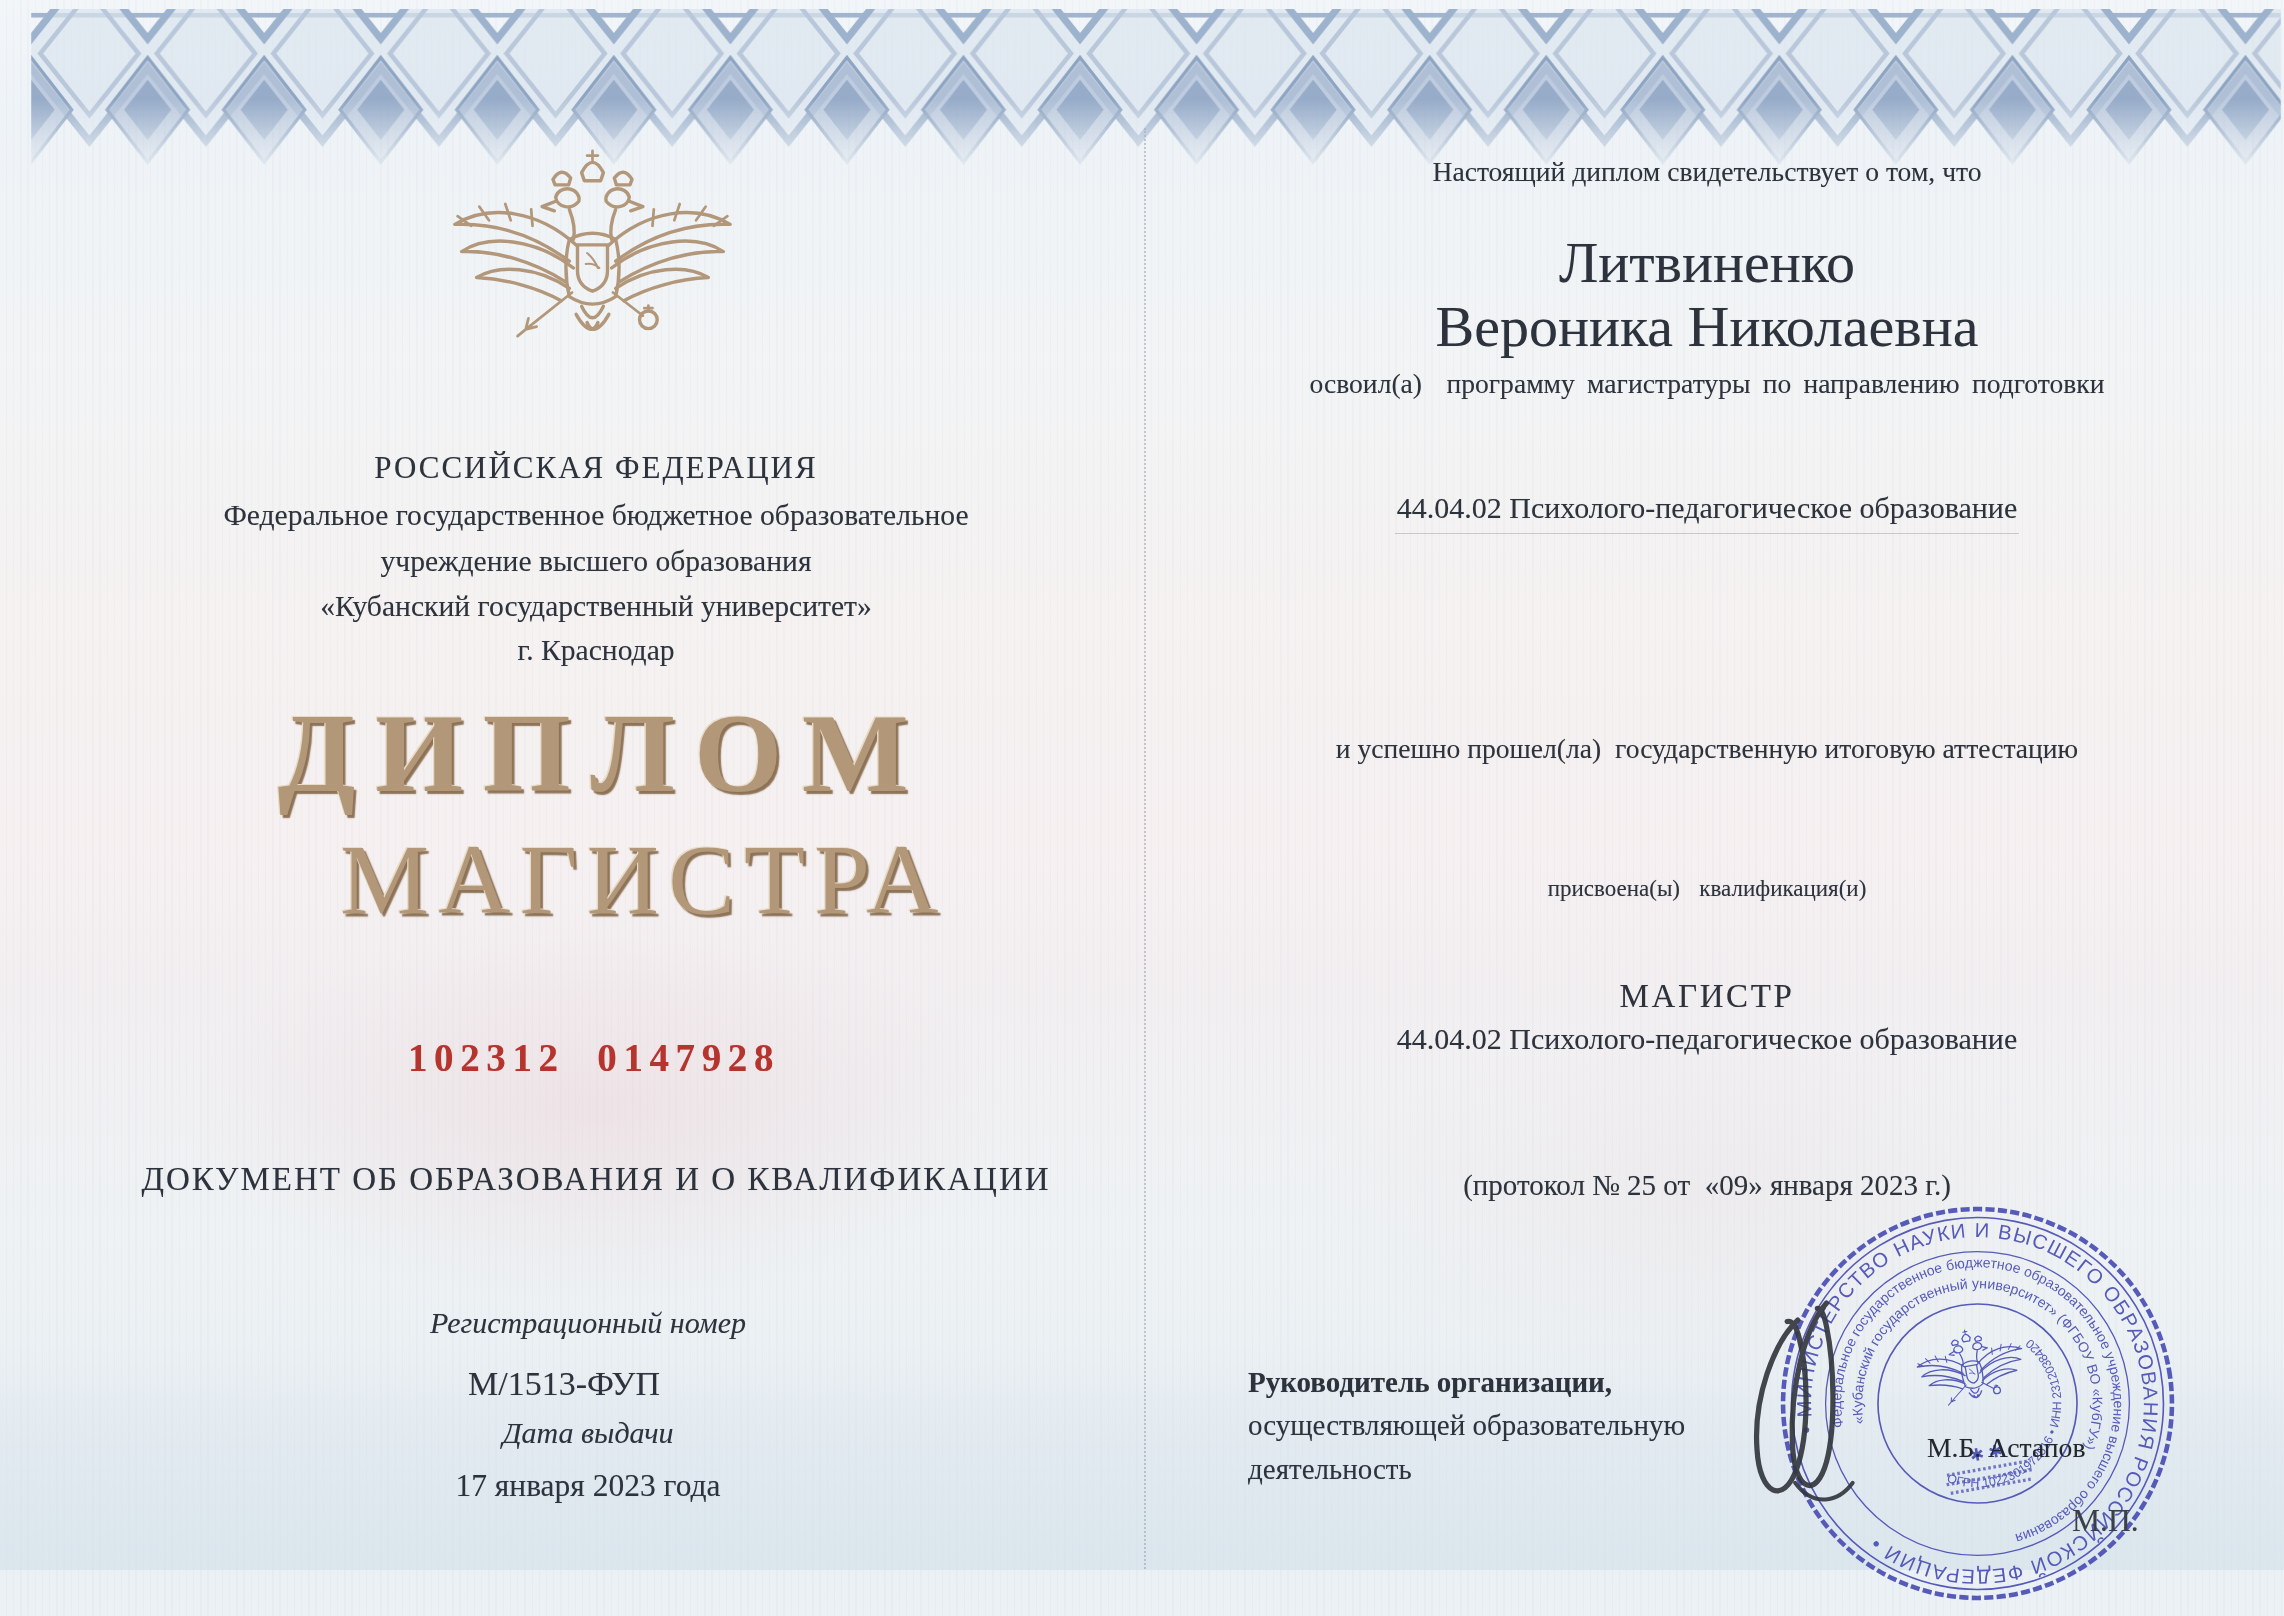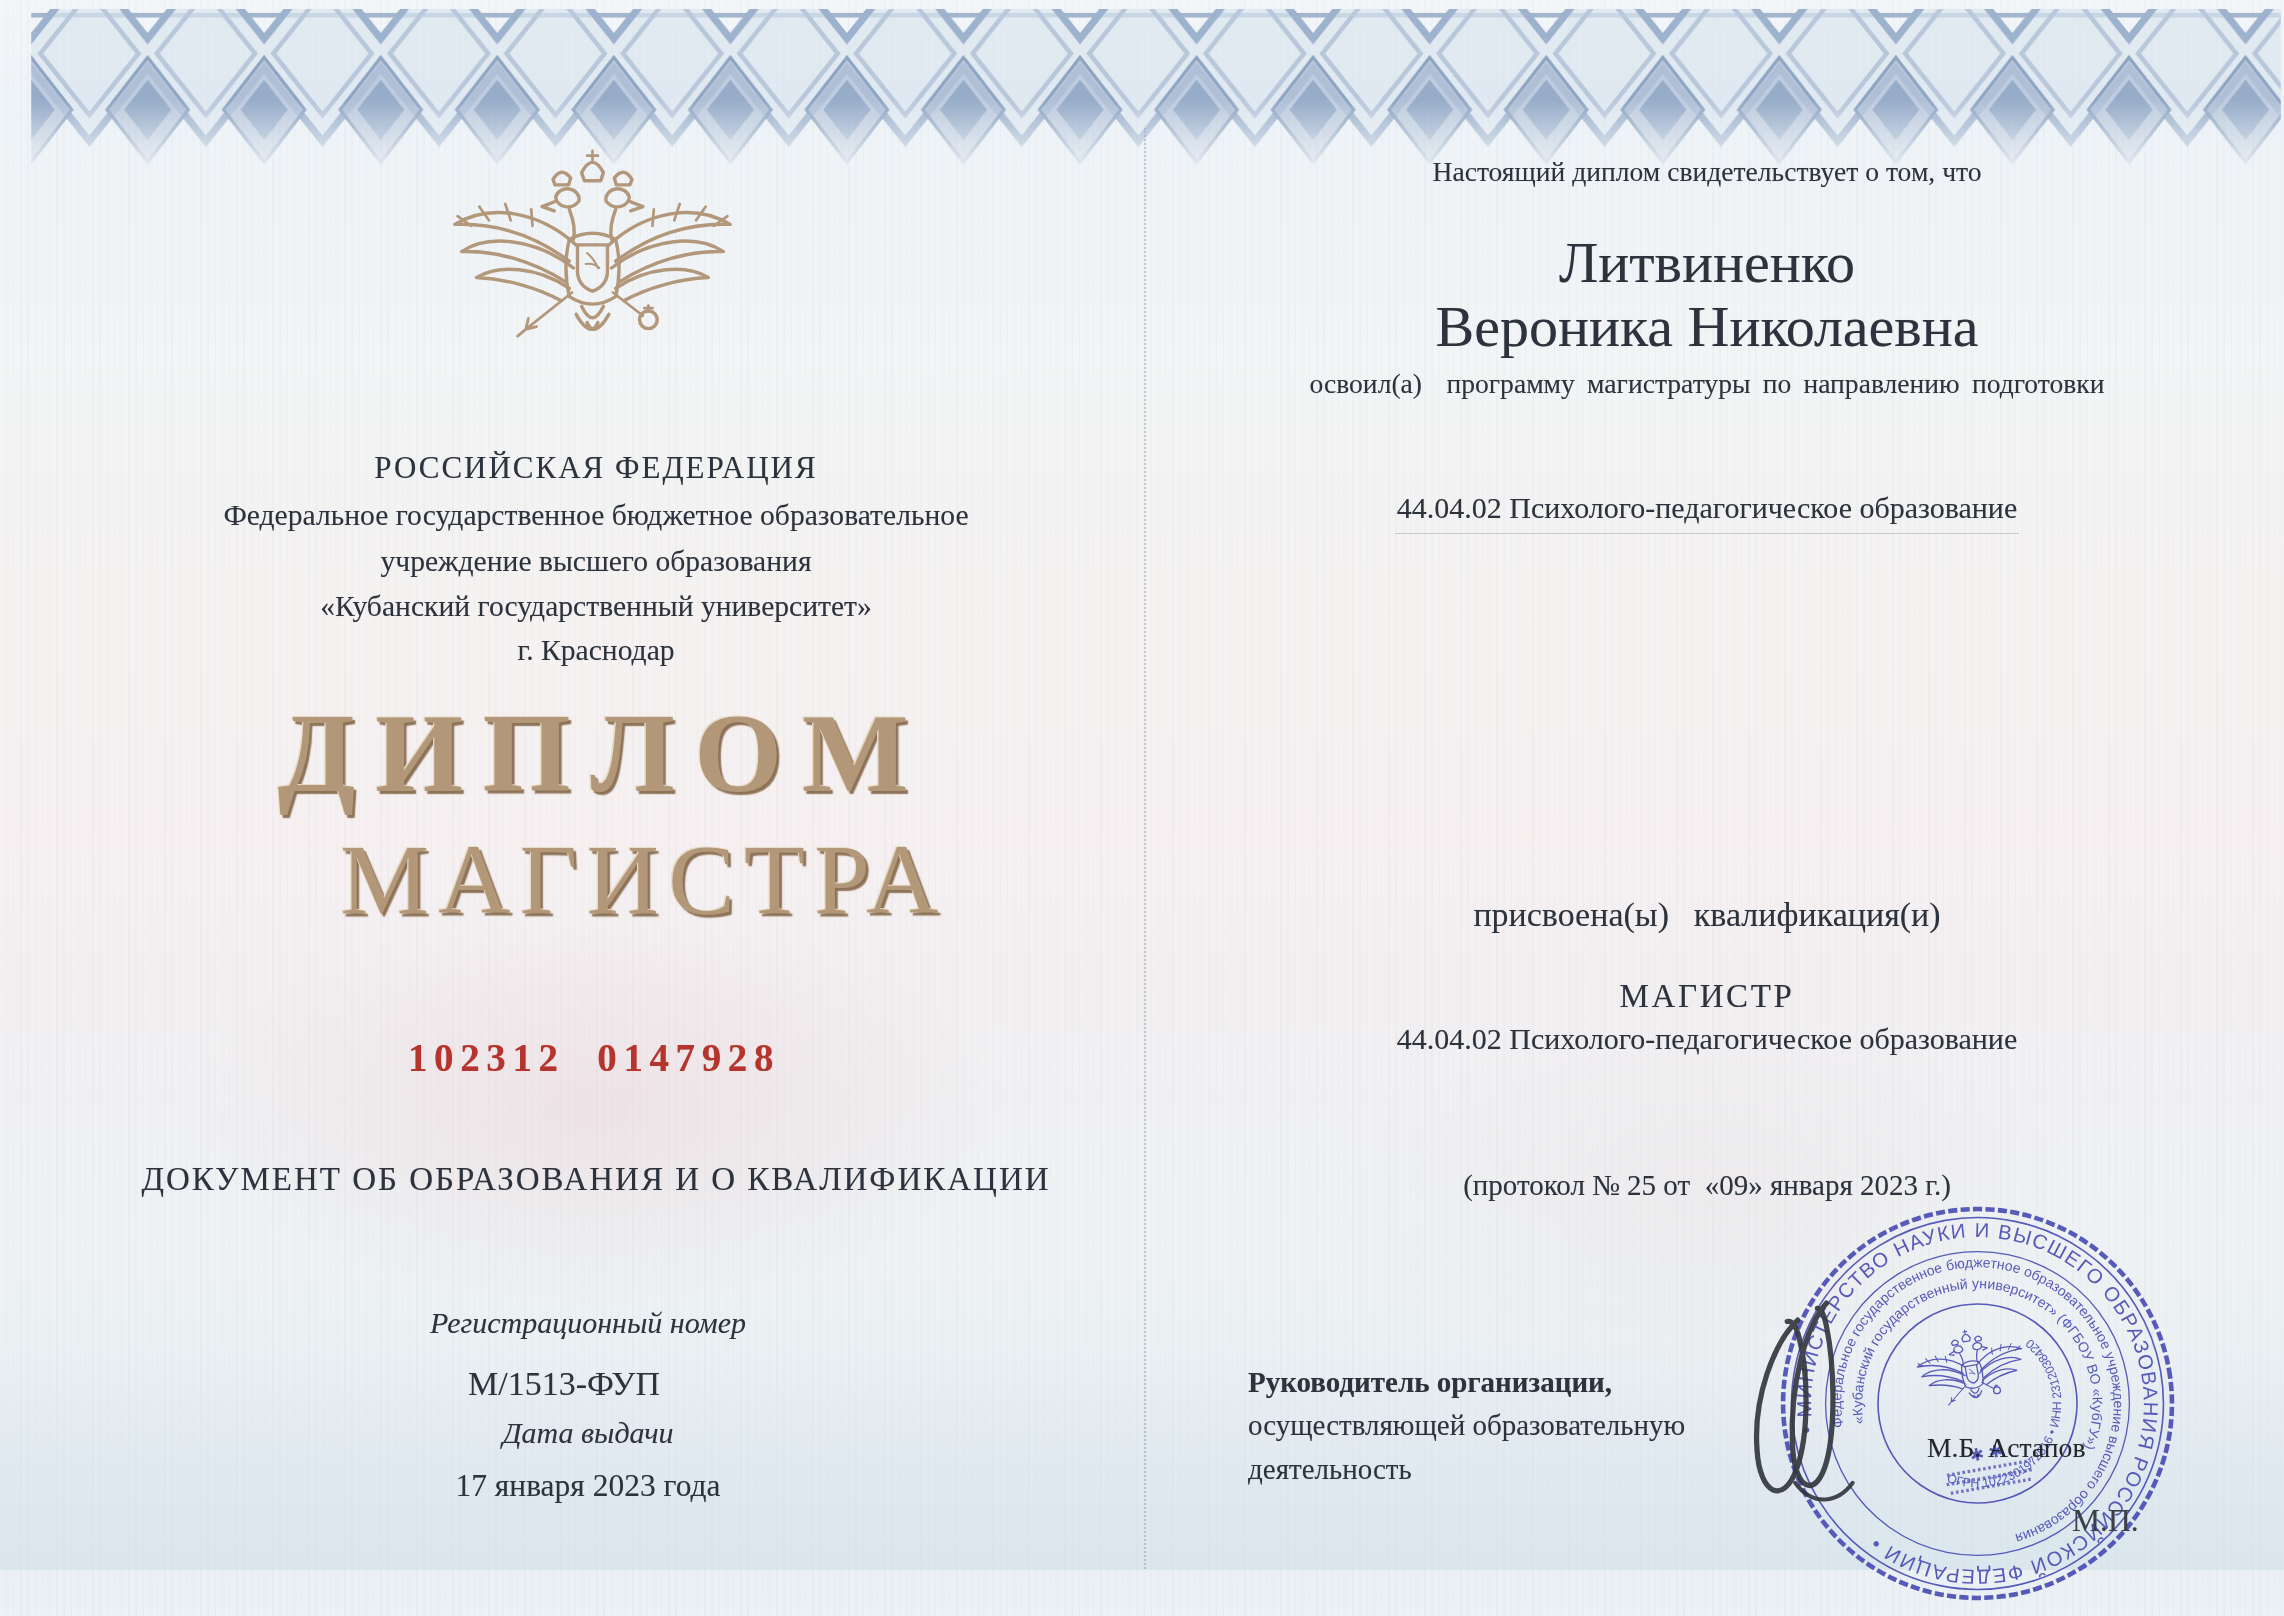--- a/index.html
+++ b/index.html
@@ -44,21 +44,21 @@
 
   #intro          {left:1707px; top:156px;  font-size:27.6px;}
   #surname        {left:1707px; top:229px;  font-size:58px;}
   #fullname       {left:1707px; top:293px;  font-size:58px;}
   #program        {left:1707px; top:368px;  font-size:27.6px; word-spacing:5.3px;}
   #specialty      {left:1707px; top:491px;  font-size:30px;}
   .spec-underline {position:absolute;left:1707px;top:533px;width:624px;height:0;
                    transform:translateX(-50%);border-bottom:1.3px solid rgba(95,105,120,0.30);}
   #attestation    {left:1707px; top:733px; font-size:27.6px;}
   #comm1          {left:1707px; top:831px; font-size:27.6px;}
-  #comm2          {left:1707px; top:876px; font-size:34px; word-spacing:3.9px;margin-top:20px;}
+  #comm2          {left:1707px; top:876px; font-size:23px; word-spacing:3.9px;}
   #qualification  {left:1707px; top:978px; font-size:33px; letter-spacing:2.6px;}
   #spec2          {left:1707px; top:1022px; font-size:30px;}
   #protocol       {left:1707px; top:1169px; font-size:29px;}
   #head1          {left:1248px; top:1366px; font-size:29px;font-weight:bold;}
   #head2          {left:1248px; top:1409px; font-size:29px;}
   #head3          {left:1248px; top:1453px; font-size:29px;}
   #head-name      {left:1927px; top:1432px; font-size:27.6px; color:#23272e; z-index:6;}
   #seal-abbr      {left:2072px; top:1503px; font-size:31.5px; color:#3a3f48; z-index:6;}
 
   .emblem{left:435px;top:144px;width:315px;height:293px;color:#b2977a;z-index:2;}
@@ -148,20 +148,21 @@
   <div class="t" id="reg-value">М/1513-ФУП</div>
   <div class="t it" id="date-label">Дата выдачи</div>
   <div class="t" id="date-value">17 января 2023 года</div>
 
   <div class="t" id="intro">Настоящий диплом свидетельствует о том, что</div>
   <div class="t" id="surname">Литвиненко</div>
   <div class="t" id="fullname">Вероника Николаевна</div>
   <div class="t" id="program">освоил(а)  программу магистратуры по направлению подготовки</div>
   <div class="t" id="specialty">44.04.02 Психолого-педагогическое образование</div>
   <div class="spec-underline"></div>
+  <div class="t" id="attestation">и успешно прошел(ла)  государственную итоговую аттестацию</div>
   <div class="t" id="comm2">присвоена(ы)  квалификация(и)</div>
   <div class="t" id="qualification">МАГИСТР</div>
   <div class="t" id="spec2">44.04.02 Психолого-педагогическое образование</div>
   <div class="t" id="protocol">(протокол № 25 от  «09» января 2023 г.)</div>
   <div class="lt" id="head1">Руководитель организации,</div>
   <div class="lt" id="head2">осуществляющей образовательную</div>
   <div class="lt" id="head3">деятельность</div>
   <div class="lt" id="head-name">М.Б. Астапов</div>
   <div class="lt" id="seal-abbr">М.П.</div>
 

